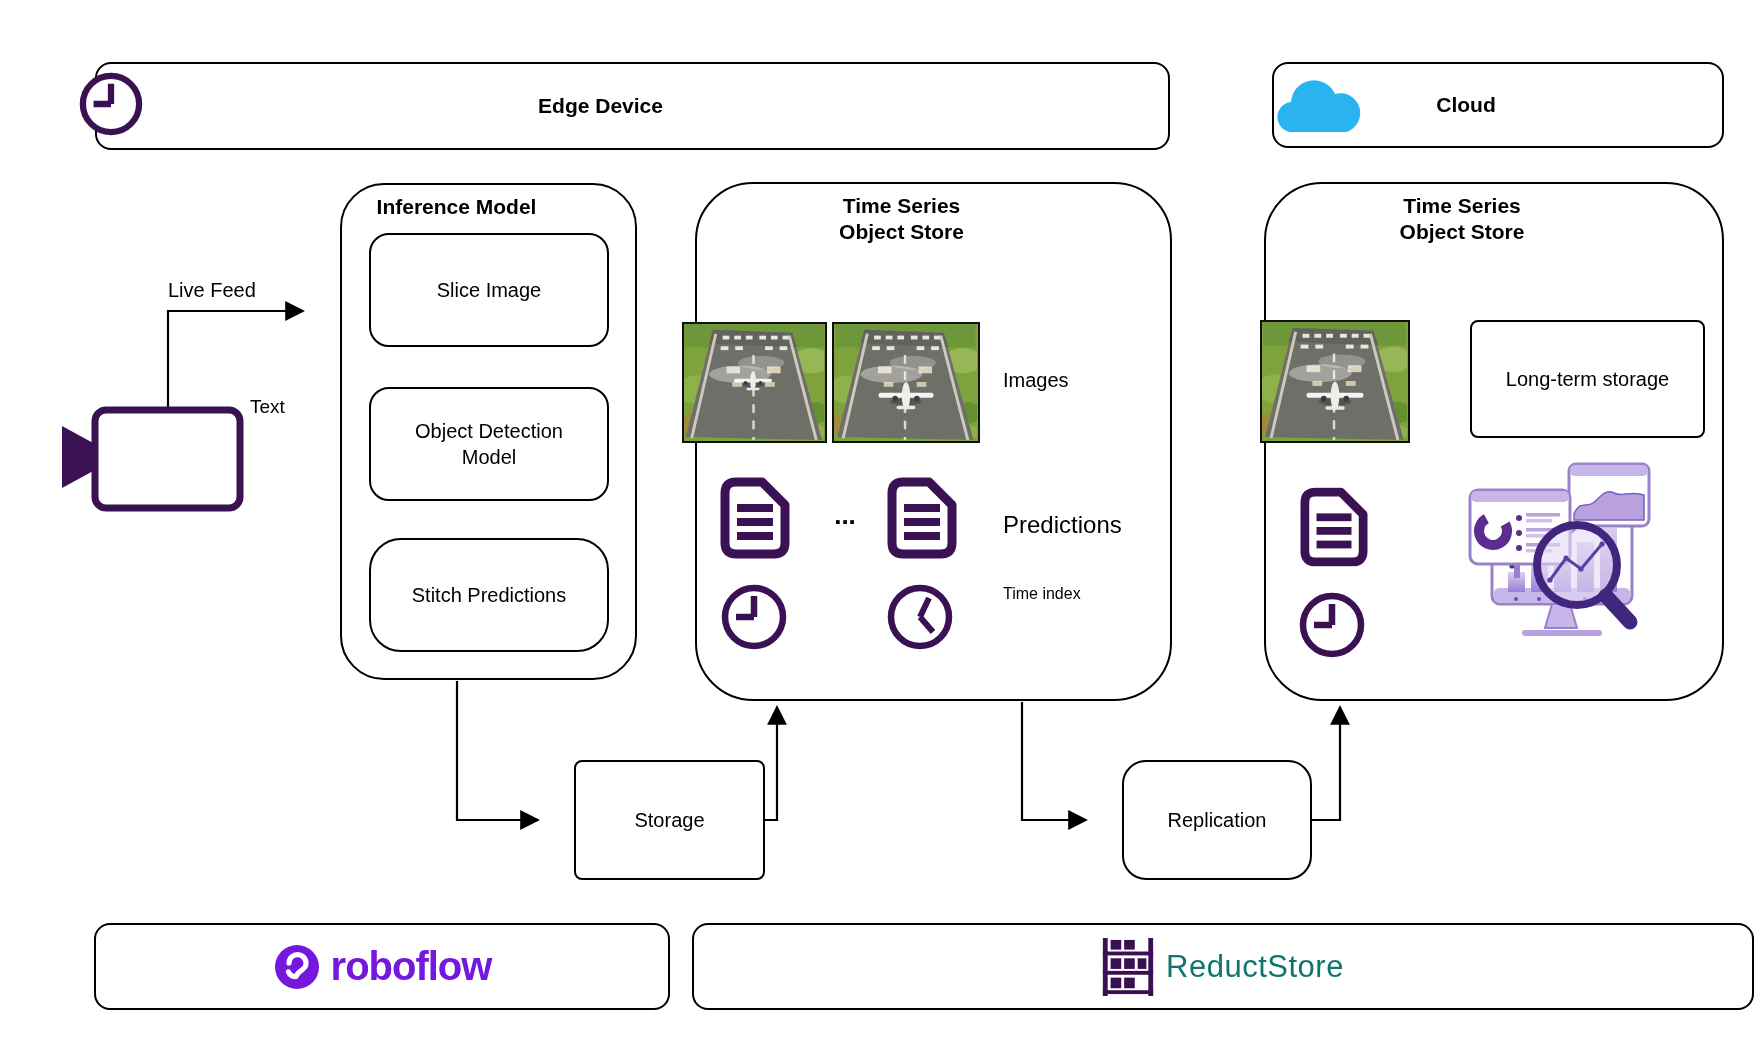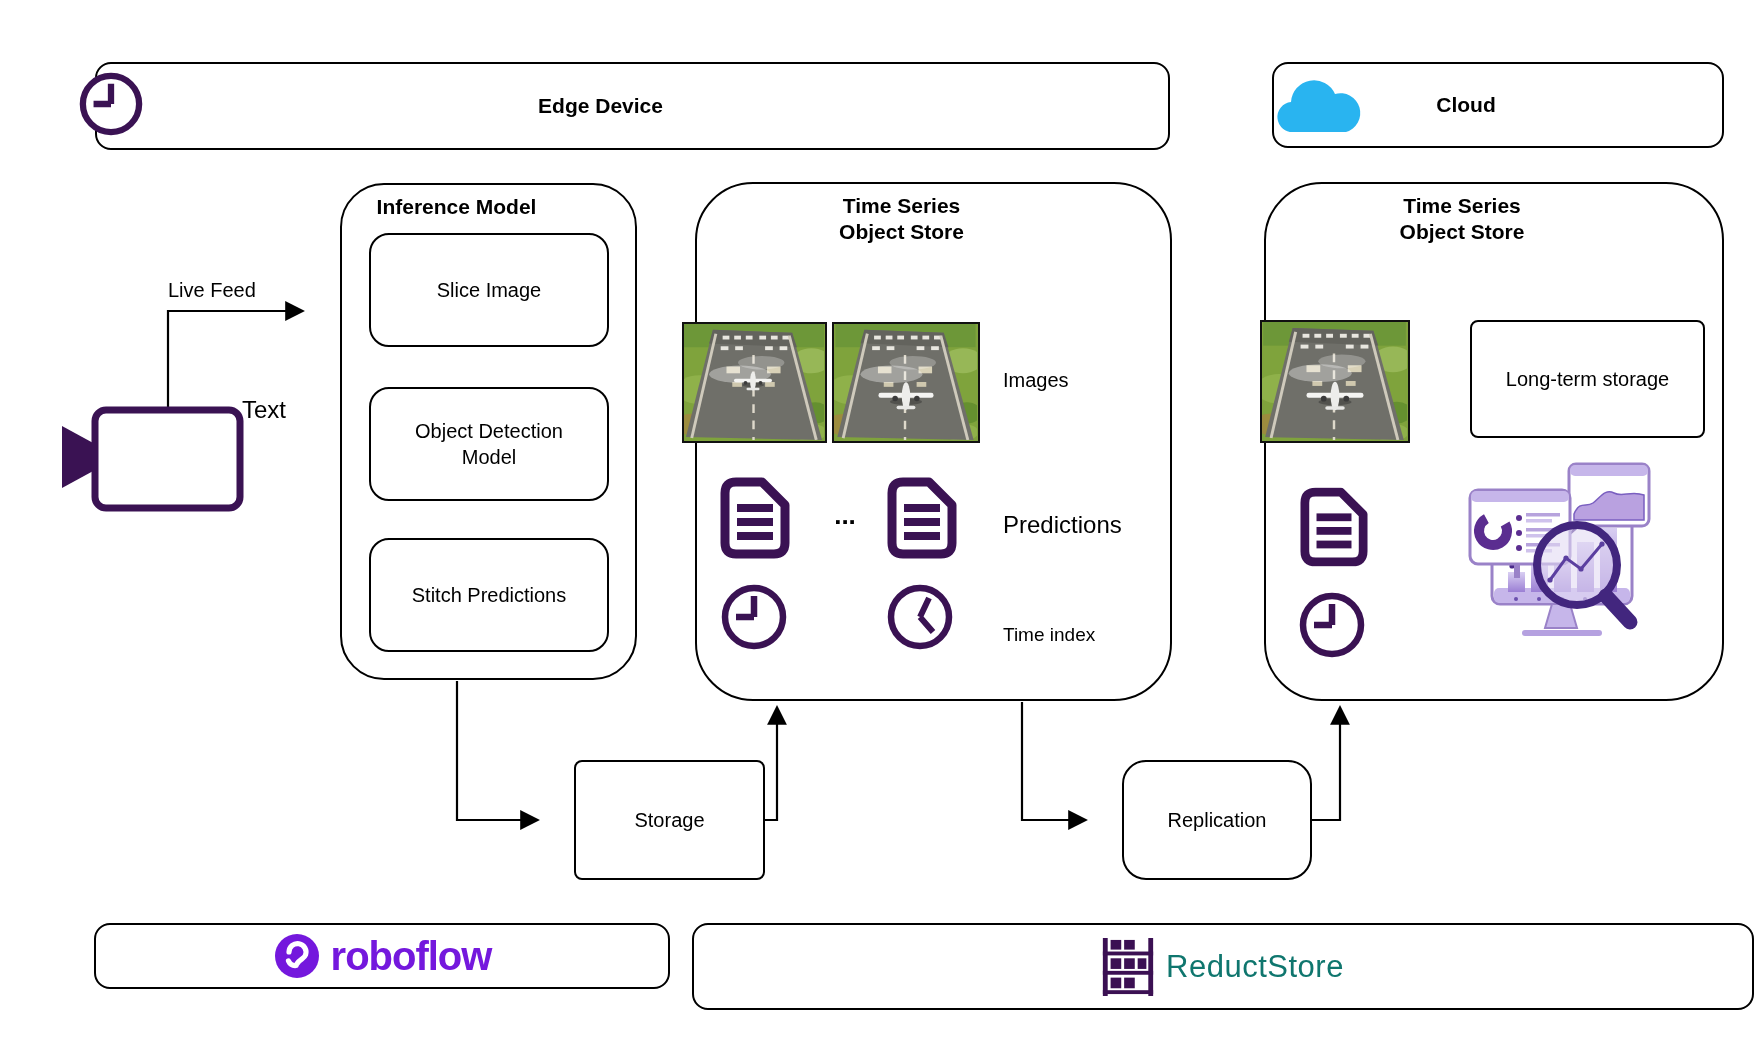--- a/index.html
+++ b/index.html
@@ -109,31 +109,31 @@
   <svg class="abs" style="left:1268px;top:74px;z-index:3" width="100" height="66" viewBox="0 0 100 66">
     <path d="M78,58 H26 A15,15 0 0 1 23,28 A23,23 0 0 1 67,20 A16,16 0 0 1 78,58 Z" fill="#29b4f0"></path>
   </svg>
   <div class="lbl title ctr" style="left:1240px;top:62px;width:452px;height:86px;z-index:3">Cloud</div>
 
   <svg class="abs" style="left:56px;top:400px;z-index:2" width="190" height="118" viewBox="0 0 190 118">
     <polygon points="39,44 6,26 6,88 39,70" fill="#3a1253"></polygon>
     <rect x="39" y="10" width="145" height="98" rx="11" fill="#fff" stroke="#3a1253" stroke-width="7"></rect>
   </svg>
   <div class="lbl" style="left:168px;top:279px;font-weight:normal;font-size:20px;z-index:3">Live Feed</div>
-  <div class="lbl" style="left:242px;top:396px;font-size:24px;z-index:3">Text</div>
+  <div class="lbl" style="left:250px;top:396px;font-size:19px;z-index:3">Text</div>
 
   <div class="box" style="left:308px;top:183px;width:297px;height:497px;border-radius:44px;z-index:2"></div>
   <div class="lbl title ctr" style="left:308px;top:195px;width:297px;height:24px;z-index:3">Inference Model</div>
   <div class="box ctr" style="left:337px;top:233px;width:240px;height:114px;border-radius:20px;z-index:3">
     <div class="steptxt" style="width:210px">Slice Image</div>
   </div>
   <div class="box ctr" style="left:337px;top:387px;width:240px;height:114px;border-radius:20px;z-index:3">
     <div class="steptxt" style="width:190px">Object Detection Model</div>
   </div>
-  <div class="box ctr" style="left:337px;top:538px;width:240px;height:114px;border-radius:20px;z-index:3">
+  <div class="box ctr" style="left:337px;top:538px;width:240px;height:114px;border-radius:32px;z-index:3">
     <div class="steptxt" style="width:210px">Stitch Predictions</div>
   </div>
 
   <div class="box" style="left:663px;top:182px;width:477px;height:519px;border-radius:58px;z-index:2"></div>
   <div class="lbl title ctr" style="left:663px;top:194px;width:477px;height:24px;z-index:3">Time Series</div>
   <div class="lbl title ctr" style="left:663px;top:220px;width:477px;height:24px;z-index:3">Object Store</div>
 
   <div class="imgframe" style="left:682px;top:322px;width:145px;height:121px;z-index:3">
     <svg width="140" height="116">
         <use href="#runway" width="140" height="116"></use>
@@ -160,21 +160,21 @@
       <use href="#icon-doc"></use>
     </svg>
   <div class="lbl" style="left:1003px;top:511px;font-size:24px;z-index:3">Predictions</div>
 
   <svg class="abs" style="left:721px;top:584px;z-index:3" width="66" height="66">
       <use href="#icon-clock-a"></use>
     </svg>
   <svg class="abs" style="left:887px;top:584px;z-index:3" width="66" height="66">
       <use href="#icon-clock-b"></use>
     </svg>
-  <div class="lbl" style="left:1003px;top:624px;font-size:19px;z-index:3">Time index</div>
+  <div class="lbl" style="left:1003px;top:585px;font-size:16px;z-index:3">Time index</div>
 
   <div class="box" style="left:1232px;top:182px;width:460px;height:519px;border-radius:58px;z-index:2"></div>
   <div class="lbl title ctr" style="left:1232px;top:194px;width:460px;height:24px;z-index:3">Time Series</div>
   <div class="lbl title ctr" style="left:1232px;top:220px;width:460px;height:24px;z-index:3">Object Store</div>
 
   <div class="imgframe" style="left:1260px;top:320px;width:150px;height:123px;z-index:3">
     <svg width="145" height="118">
         <use href="#runway" width="145" height="118"></use>
       <g transform="translate(73,74) scale(1.5)">
           <use href="#plane" x="-20" y="-14" width="40" height="30"></use>
@@ -248,21 +248,21 @@
     <line x1="144" y1="134" x2="168" y2="160" stroke="#42267e" stroke-width="15" stroke-linecap="round"></line>
   </svg>
 
   <div class="box ctr" style="left:542px;top:760px;width:191px;height:120px;border-radius:8px;z-index:2">
     <div class="steptxt">Storage</div>
   </div>
   <div class="box ctr" style="left:1090px;top:760px;width:190px;height:120px;border-radius:24px;z-index:2">
     <div class="steptxt">Replication</div>
   </div>
 
-  <div class="box ctr" style="left:62px;top:923px;width:576px;height:66px;z-index:2;gap:10px">
+  <div class="box ctr" style="left:62px;top:923px;width:576px;height:87px;z-index:2;gap:10px">
     <svg width="48" height="48" viewBox="0 0 48 48">
       <circle cx="24" cy="24" r="22" fill="#7418dd"></circle>
       <path d="M16,20 a8.5,8.5 0 1 1 16.5,3 c-1.2,3.6 -5.8,4.2 -8.2,8.4" fill="none" stroke="#fff" stroke-width="5.2" stroke-linecap="round"></path>
       <path d="M15.5,29 a7.5,7.5 0 0 0 7.5,4.5" fill="none" stroke="#fff" stroke-width="5.2" stroke-linecap="round"></path>
     </svg>
     <span style="font-weight:bold;font-size:40px;color:#7418dd;letter-spacing:-1px">roboflow</span>
   </div>
 
   <div class="box ctr" style="left:660px;top:923px;width:1062px;height:87px;z-index:2;gap:12px">
     <svg width="52" height="58" viewBox="0 0 52 60">

